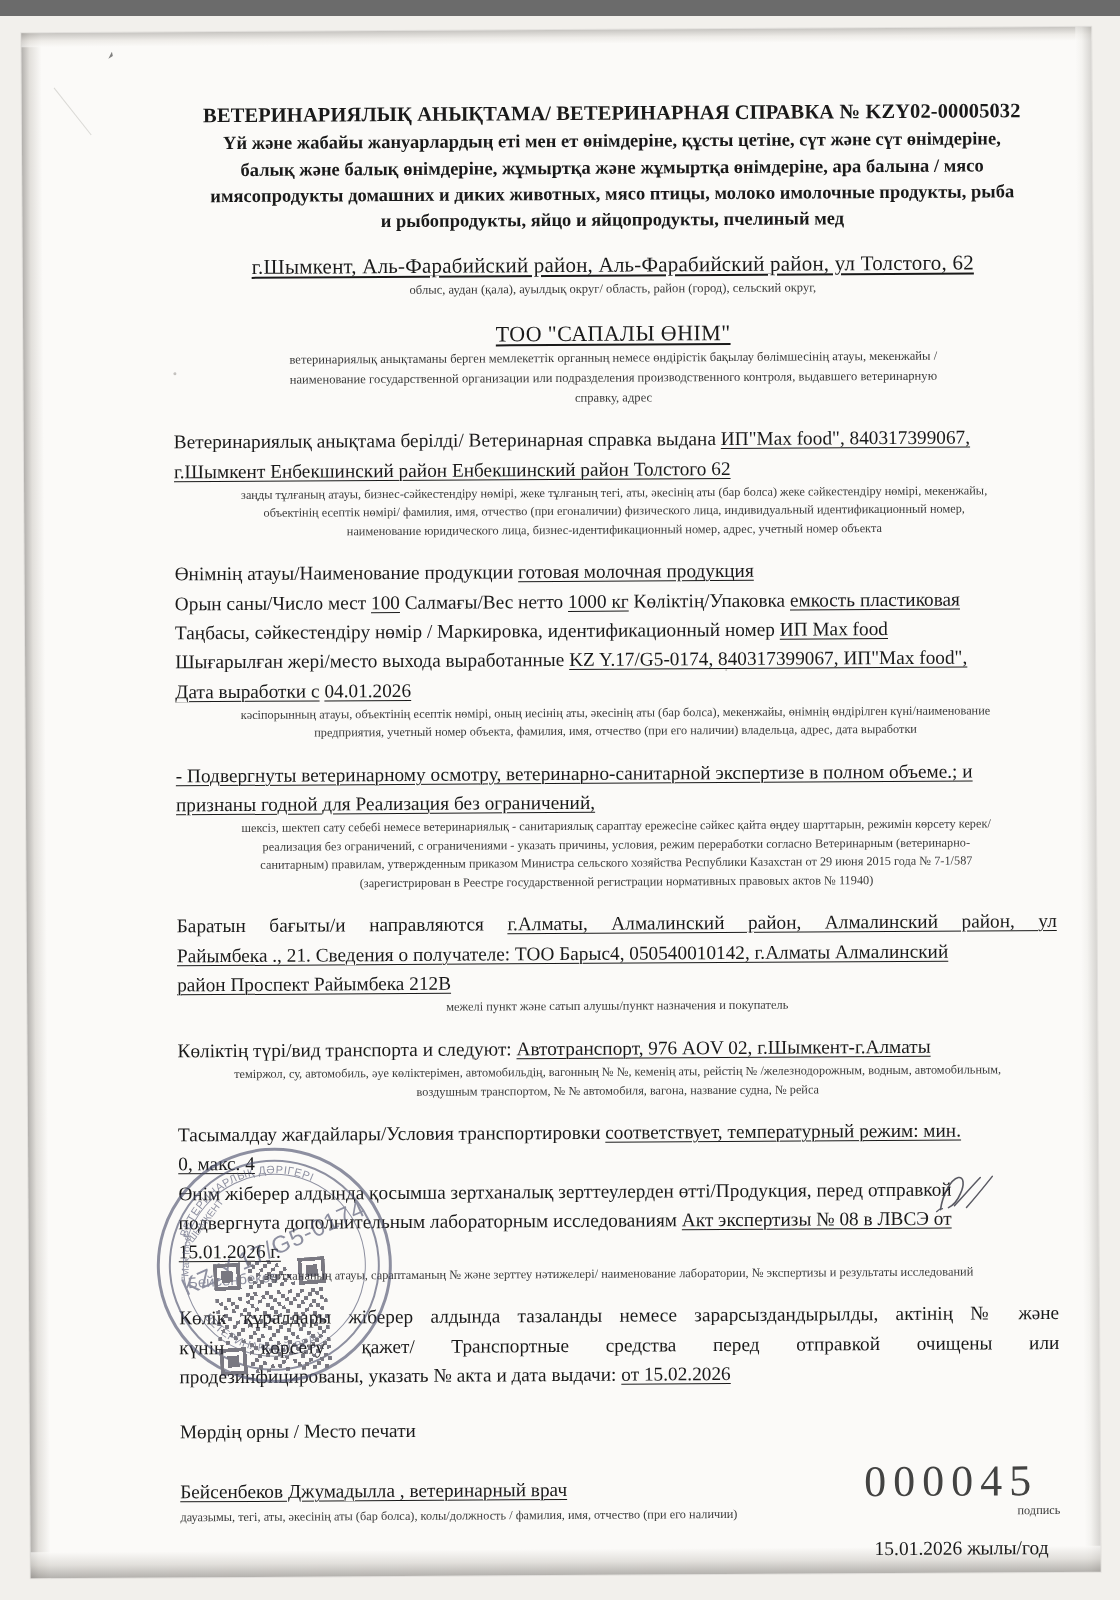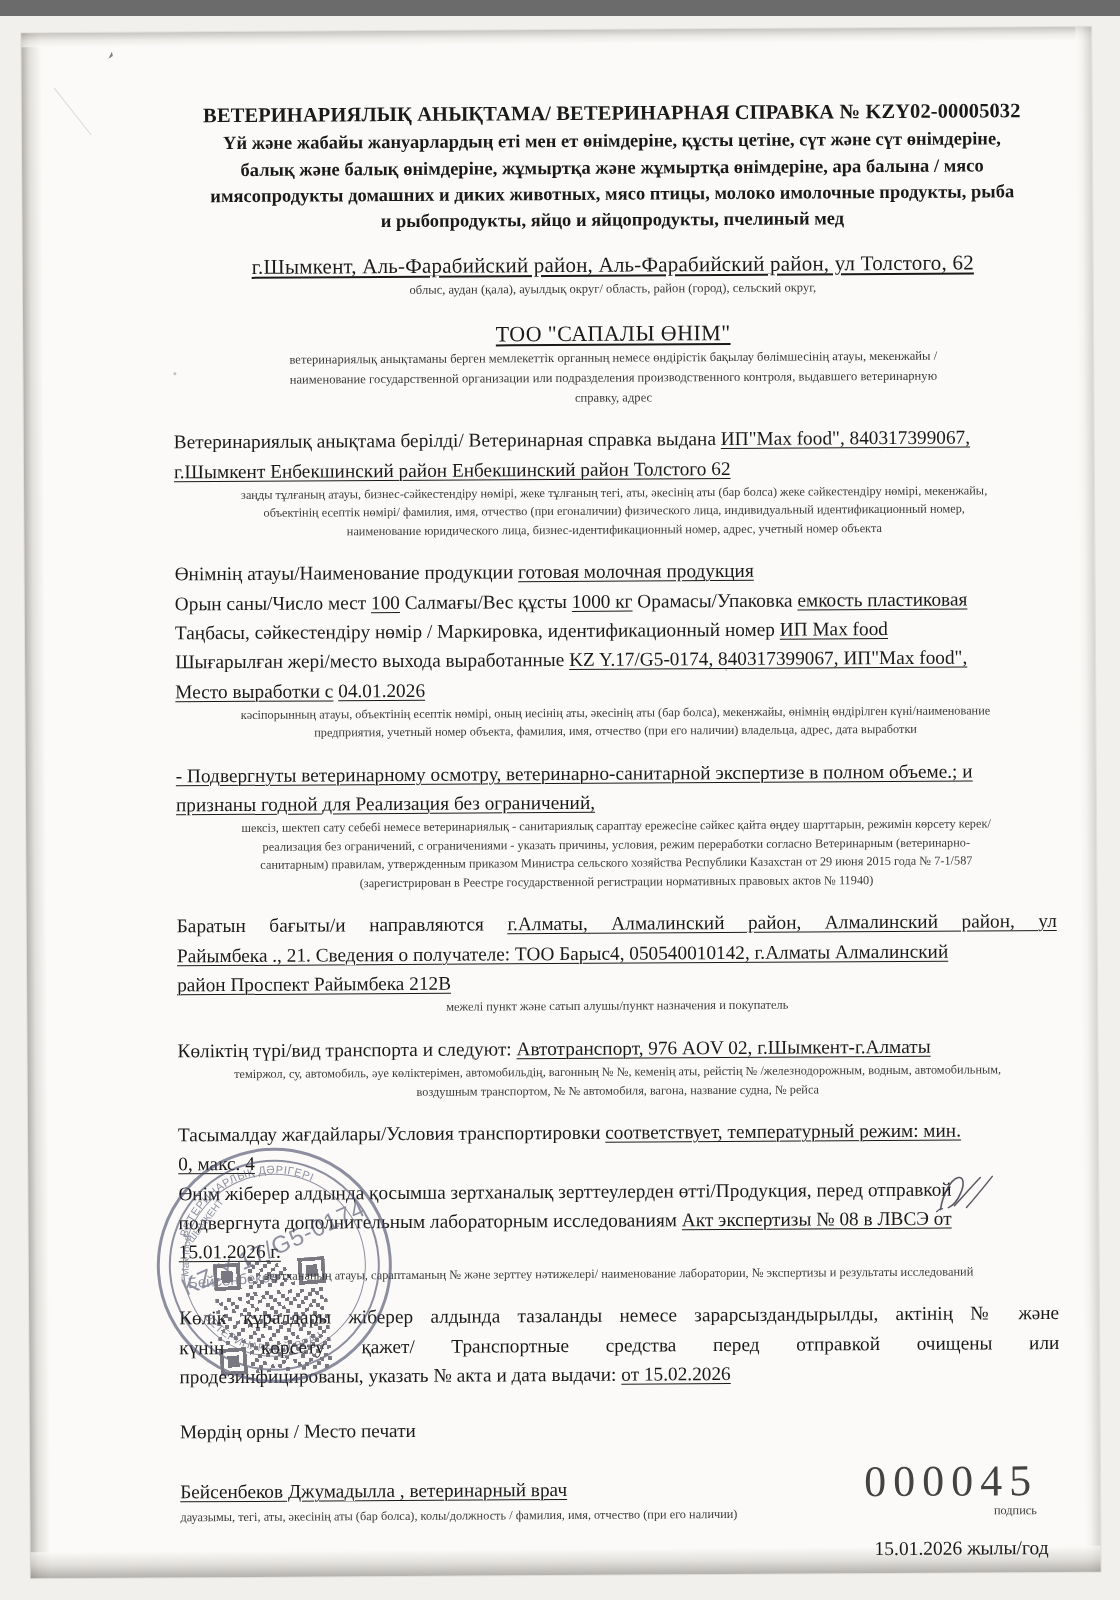--- a/index.html
+++ b/index.html
@@ -278,35 +278,35 @@
       </div>
 
       <div class="block">
         <p class="body-line">
           <span>Өнімнің атауы/Наименование продукции</span>
           <span class="u-span">готовая молочная продукция</span>
         </p>
         <p class="body-line">
           <span>Орын саны/Число мест</span>
           <span class="u-span">100</span>
-          <span>Салмағы/Вес құсты</span>
+          <span>Салмағы/Вес нетто</span>
           <span class="u-span">1000 кг</span>
-          <span>Орамасы/Упаковка</span>
+          <span>Көліктің/Упаковка</span>
           <span class="u-span">емкость пластиковая</span>
         </p>
         <p class="body-line">
           <span>Таңбасы, сәйкестендіру нөмір / Маркировка, идентификационный номер</span>
           <span class="u-span">ИП Max food</span>
         </p>
         <p class="body-line">
           <span>Шығарылған жері/место выхода выработанные</span>
           <span class="u-span">KZ Y.17/G5-0174, 840317399067, ИП"Max food",</span>
         </p>
         <p class="body-line">
-          <span class="u-span">Место выработки с</span>
+          <span class="u-span">Дата выработки с</span>
           <span class="u-span">04.01.2026</span>
         </p>
         <div class="tiny-left">кәсіпорынның атауы, объектінің есептік нөмірі, оның иесінің аты, әкесінің аты (бар болса), мекенжайы, өнімнің өндірілген күні/наименование</div>
         <div class="tiny-left">предприятия, учетный номер объекта, фамилия, имя, отчество (при его наличии) владельца, адрес, дата выработки</div>
       </div>
 
       <div class="block">
         <p class="body-line u-span">- Подвергнуты ветеринарному осмотру, ветеринарно-санитарной экспертизе в полном объеме.; и</p>
         <p class="body-line u-span">признаны годной для Реализация без ограничений,</p>
         <div class="tiny-left">шексіз, шектеп сату себебі немесе ветеринариялық - санитариялық сараптау ережесіне сәйкес қайта өңдеу шарттарын, режимін көрсету керек/</div>
@@ -359,21 +359,21 @@
       </div>
 
       <div class="block" style="margin-top:26px;">
         <p class="body-line">Мөрдің орны / Место печати</p>
       </div>
 
       <div class="sig-row">
         <p class="body-line u-span" style="margin:0;">Бейсенбеков Джумадылла , ветеринарный врач</p>
         <div style="display:flex;align-items:flex-end;justify-content:space-between;">
           <div class="tiny-left" style="text-align:left;flex:1;">дауазымы, тегі, аты, әкесінің аты (бар болса), колы/должность / фамилия, имя, отчество (при его наличии)</div>
-          <div class="tiny-left" style="width:90px;padding-bottom:2px;">подпись</div>
+          <div class="tiny-left" style="width:90px;text-align:right;padding-bottom:2px;">подпись</div>
         </div>
         <div class="right-date">15.01.2026 жылы/год</div>
       </div>
 
     </div>
 
     <div class="stamp">
       <div class="stamp-ring"></div>
       <div class="stamp-ring2"></div>
       <div class="stamp-ring3"></div>

